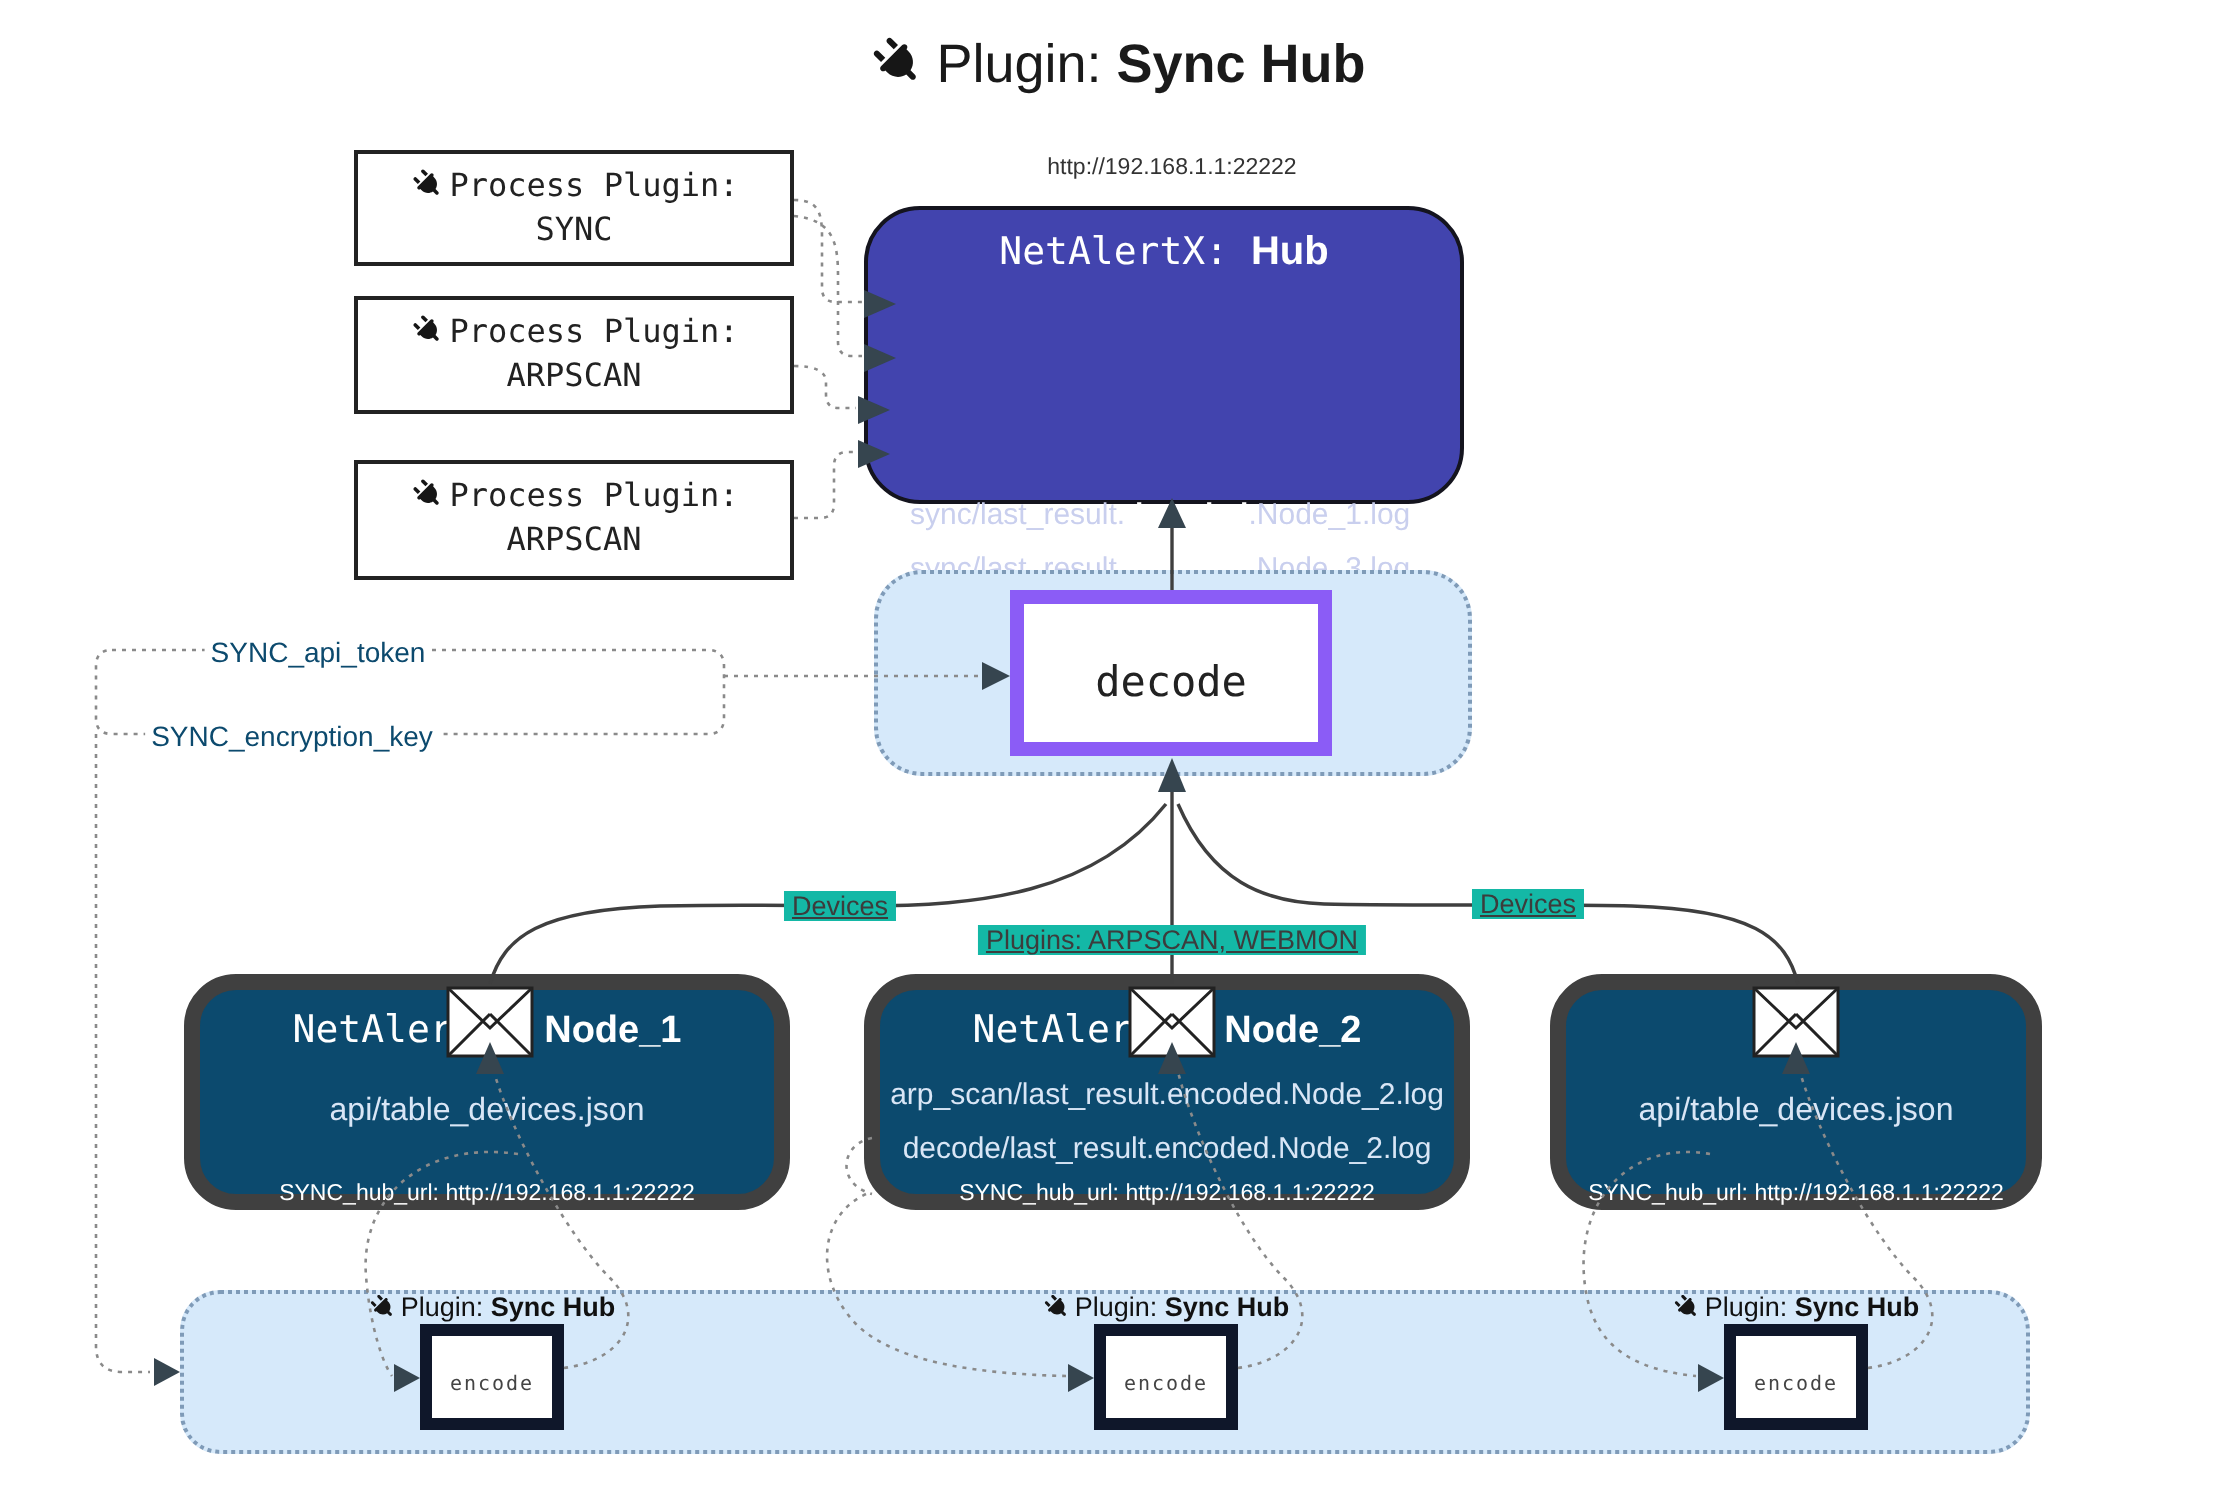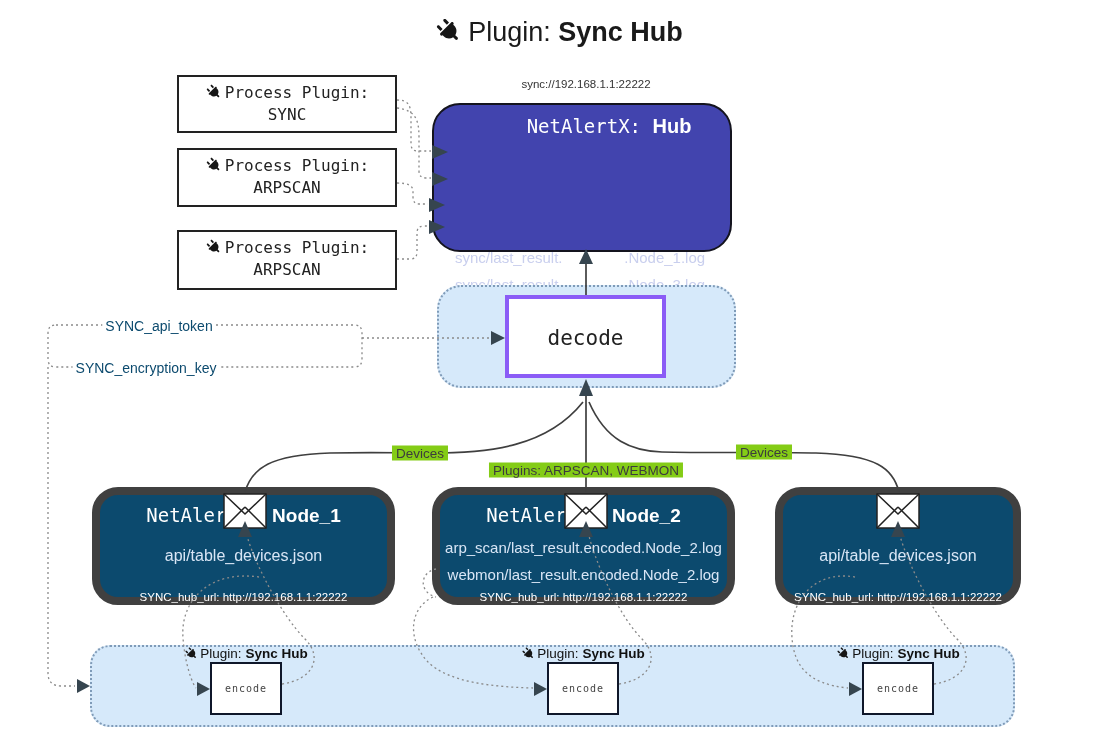--- a/index.html
+++ b/index.html
@@ -10,57 +10,57 @@
 
   
   .diagram-title{left:0;top:16px;width:1117px;text-align:center;font-size:27px;color:#1a1a1a;}
   .diagram-title .plug{width:30px;height:30px;vertical-align:-5px;margin-right:4px;}
   .diagram-title b{font-weight:700;}
 
   
   .hub-url{left:436px;top:78px;width:300px;text-align:center;font-size:11.5px;color:#333;}
   .hub-box{left:432px;top:103px;width:300px;height:149px;background:#4244ae;border:2px solid #14141e;
            border-radius:28px;box-sizing:border-box;}
-  .hub-title{left:0;top:10px;width:100%;text-align:center;color:#fff;font-size:19px;margin-left:27px;}
+  .hub-title{left:0;top:10px;width:100%;text-align:center;color:#fff;font-size:19px;}
   .hub-title b{font-family:"Liberation Sans",sans-serif;font-size:20px;}
   .hub-line{left:21px;height:18px;font-size:15px;color:#c9cfee;white-space:nowrap;}
   .hub-line b{color:#fff;}
 
   
   .pp-box{left:177px;width:220px;background:#fff;border:2px solid #222;box-sizing:border-box;
           text-align:center;font-size:16px;color:#222;}
   .pp-box .plug{width:18px;height:18px;vertical-align:-3px;margin-right:2px;}
   .pp-line1{margin-top:6px;}
   .pp-line2{margin-top:3px;}
 
   
   .panel{background:#d6e9fa;border:2px dotted #7f9bb8;border-radius:24px;box-sizing:border-box;}
   .decode-panel{left:437px;top:285px;width:299px;height:103px;}
-  .decode-box{left:505px;top:295px;width:161px;height:83px;background:#fff;border:4px solid #8b5cf6;
+  .decode-box{left:505px;top:295px;width:161px;height:83px;background:#fff;border:7px solid #8b5cf6;
               box-sizing:border-box;text-align:center;line-height:79px;font-size:21px;color:#222;}
 
   
   .node{top:487px;height:118px;background:#0c4a6e;border:8px solid #404040;border-radius:26px;
         box-sizing:border-box;color:#fff;}
   .node-title{left:0;top:9px;width:100%;text-align:center;font-size:19px;color:#fff;}
   .node-title b{font-family:"Liberation Sans",sans-serif;}
   .node-line{left:0;width:100%;text-align:center;color:#d9e6f6;font-size:16px;white-space:nowrap;}
   .node-line.small{font-size:15px;}
   .node-url{left:0;top:96px;width:100%;text-align:center;color:#fff;font-size:11.5px;}
 
   
   .bottom-panel{left:90px;top:645px;width:925px;height:82px;border-radius:20px;}
-  .enc-box{top:662px;width:72px;height:53px;background:#fff;border:2px solid #0f172a;box-sizing:border-box;
+  .enc-box{top:662px;width:72px;height:53px;background:#fff;border:6px solid #0f172a;box-sizing:border-box;
            text-align:center;line-height:49px;font-size:10px;letter-spacing:1px;color:#444;}
   .bottom-label{top:646px;width:180px;text-align:center;font-size:13.5px;color:#111;}
   .bottom-label .plug{width:15px;height:15px;vertical-align:-3px;margin-right:1px;}
 
   
-  .wire-label{background:#84cc16;font-size:13.5px;color:#3c3c3c;padding:0 4px;white-space:nowrap;
-              transform:translate(-50%,-50%);}
+  .wire-label{background:#14b8a6;font-size:13.5px;color:#3c3c3c;padding:0 4px;white-space:nowrap;
+              transform:translate(-50%,-50%);text-decoration:underline;}
   .token-label{background:#fff;font-size:14px;color:#0c4a6e;padding:0 3px;white-space:nowrap;
                transform:translate(-50%,-50%);}
 
   svg.wires{left:0;top:0;width:1117px;height:754px;z-index:5;pointer-events:none;}
   .layer-labels{z-index:6;}
   .plug{fill:#161616;}
 </style>
 </head>
 <body>
 
@@ -75,21 +75,21 @@
       </symbol>
     </defs>
   </svg>
 
   <div class="abs diagram-title">
     <svg class="plug">
         <use href="#plug"></use>
       </svg><span>Plugin:</span>&nbsp;<b>Sync Hub</b>
   </div>
 
-  <div class="abs hub-url">sync://192.168.1.1:22222</div>
+  <div class="abs hub-url">http://192.168.1.1:22222</div>
 
   <div class="abs hub-box">
     <div class="abs hub-title mono"><span>NetAlertX: </span><b>Hub</b></div>
     <div class="abs hub-line" style="top:144px"><span>sync/last_result.</span><b>decoded</b><span>.Node_1.log</span></div>
     <div class="abs hub-line" style="top:171px"><span>sync/last_result.</span><b>decoded</b><span>.Node_3.log</span></div>
     <div class="abs hub-line" style="top:197px"><span>arp_scan/last_result.</span><b>decoded</b><span>.Node_2.log</span></div>
     <div class="abs hub-line" style="top:219px"><span>webmon/last_result.</span><b>decoded</b><span>.Node_2.log</span></div>
   </div>
 
   <div class="abs pp-box mono" style="top:75px;height:58px">
@@ -115,21 +115,21 @@
   <div class="abs decode-box mono">decode</div>
 
   <div class="abs node" style="left:92px;width:303px">
     <div class="abs node-title mono"><span>NetAlertX: </span><b>Node_1</b></div>
     <div class="abs node-line" style="top:52px">api/table_devices.json</div>
     <div class="abs node-url">SYNC_hub_url: http://192.168.1.1:22222</div>
   </div>
   <div class="abs node" style="left:432px;width:303px">
     <div class="abs node-title mono"><span>NetAlertX: </span><b>Node_2</b></div>
     <div class="abs node-line small" style="top:44px">arp_scan/last_result.encoded.Node_2.log</div>
-    <div class="abs node-line small" style="top:71px">webmon/last_result.encoded.Node_2.log</div>
+    <div class="abs node-line small" style="top:71px">decode/last_result.encoded.Node_2.log</div>
     <div class="abs node-url">SYNC_hub_url: http://192.168.1.1:22222</div>
   </div>
   <div class="abs node" style="left:775px;width:246px">
     <div class="abs node-line" style="top:52px">api/table_devices.json</div>
     <div class="abs node-url">SYNC_hub_url: http://192.168.1.1:22222</div>
   </div>
 
   <div class="abs panel bottom-panel"></div>
 
   <div class="abs enc-box mono" style="left:210px">encode</div>

